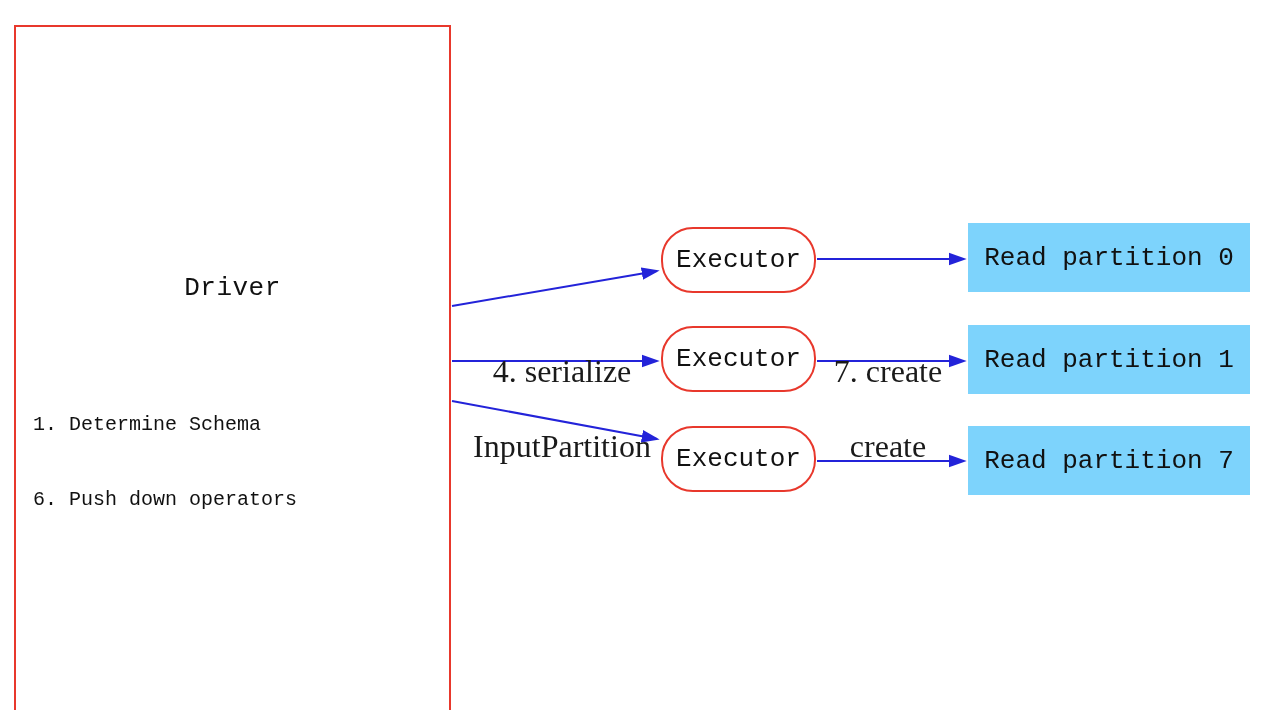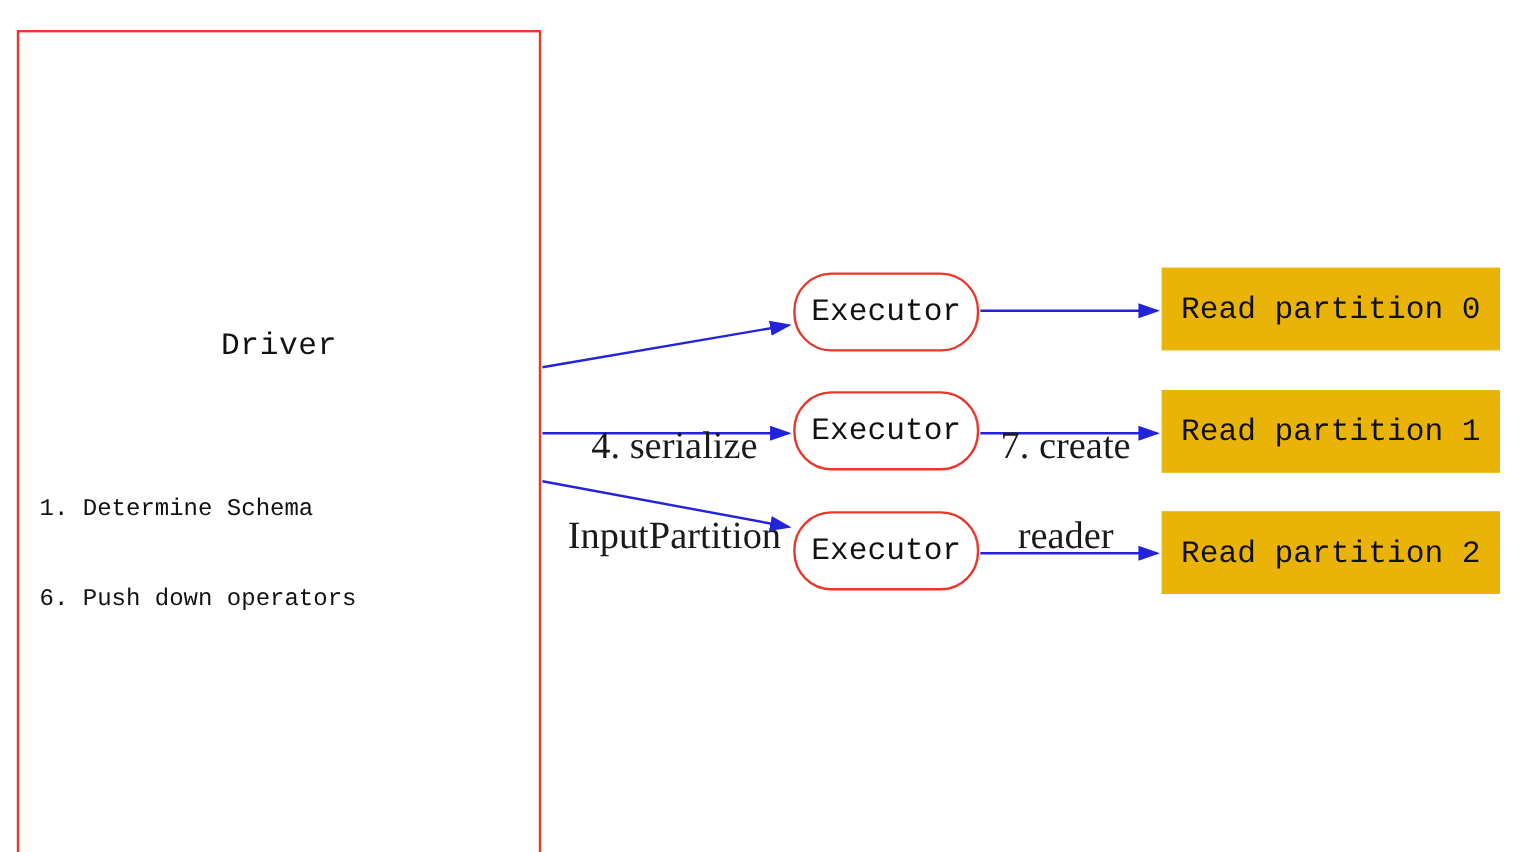--- a/index.html
+++ b/index.html
@@ -56,21 +56,21 @@
     white-space: pre;
     border-radius: 32px;
   }
   .executor-1 { top: 227px; }
   .executor-2 { top: 326px; }
   .executor-3 { top: 426px; }
   .partition-box {
     position: absolute;
     left: 968px;
     width: 282px; height: 69px;
-    background: #eab308;
+    background: #7dd3fc;
     display: flex;
     align-items: center;
     justify-content: center;
     font-size: 26px;
     white-space: pre;
   }
   .partition-1 { top: 223px; }
   .partition-2 { top: 325px; }
   .partition-3 { top: 426px; }
   .edge-label {
@@ -127,25 +127,25 @@
     <span>Executor</span>
   </div>
 
   <div class="partition-box partition-1">
     <span>Read partition 0</span>
   </div>
   <div class="partition-box partition-2">
     <span>Read partition 1</span>
   </div>
   <div class="partition-box partition-3">
-    <span>Read partition 2</span>
+    <span>Read partition 7</span>
   </div>
 
   <div class="edge-label edge-label-serialize">
     <div>4. serialize</div>
     <div>InputPartition</div>
   </div>
   <div class="edge-label edge-label-reader">
     <div>7. create</div>
-    <div>reader</div>
+    <div>create</div>
   </div>
 
 </div>
 
 </body></html>

